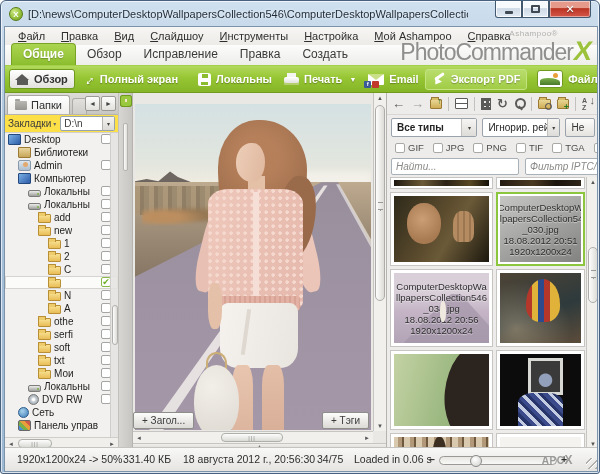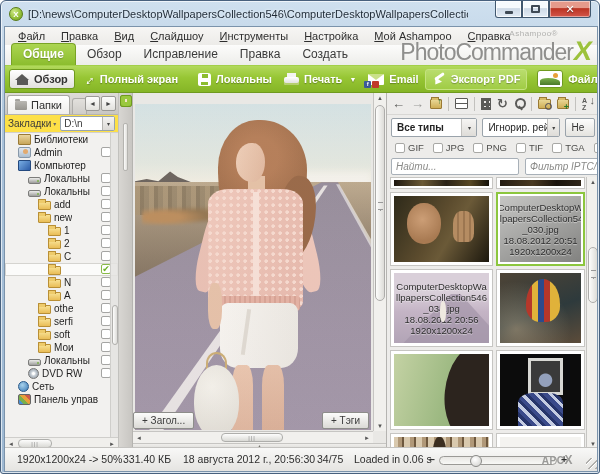--- a/index.html
+++ b/index.html
@@ -356,20 +356,25 @@
           <span class="bk">
             <span>Закладки</span>
             <span style="font-size:6px;color:#666;">▾</span>
           </span>
           <div class="combo">
             <span>D:\n</span>
             <span class="arr">▾</span>
           </div>
         </div>
         <div class="tree" id="tree">
+            <div class="trow" style="padding-left: 3px;">
+              <span class="ticon i-desktop"></span>
+              <span class="tlabel">Desktop</span>
+              <span class="tcheck"></span>
+            </div>
             <div class="trow" style="padding-left: 13px;">
               <span class="ticon i-library"></span>
               <span class="tlabel">Библиотеки</span>
             </div>
             <div class="trow" style="padding-left: 13px;">
               <span class="ticon i-user"></span>
               <span class="tlabel">Admin</span>
               <span class="tcheck"></span>
             </div>
             <div class="trow" style="padding-left: 13px;">
@@ -432,20 +437,25 @@
               <span class="tcheck"></span>
             </div>
             <div class="trow" style="padding-left: 33px;">
               <span class="ticon i-folder"></span>
               <span class="tlabel">serfi</span>
               <span class="tcheck"></span>
             </div>
             <div class="trow" style="padding-left: 33px;">
               <span class="ticon i-folder"></span>
               <span class="tlabel">soft</span>
+              <span class="tcheck"></span>
+            </div>
+            <div class="trow" style="padding-left: 33px;">
+              <span class="ticon i-folder"></span>
+              <span class="tlabel">txt</span>
               <span class="tcheck"></span>
             </div>
             <div class="trow" style="padding-left: 33px;">
               <span class="ticon i-folder"></span>
               <span class="tlabel">Мои</span>
               <span class="tcheck"></span>
             </div>
             <div class="trow" style="padding-left: 23px;">
               <span class="ticon i-disk"></span>
               <span class="tlabel">Локальны</span>

